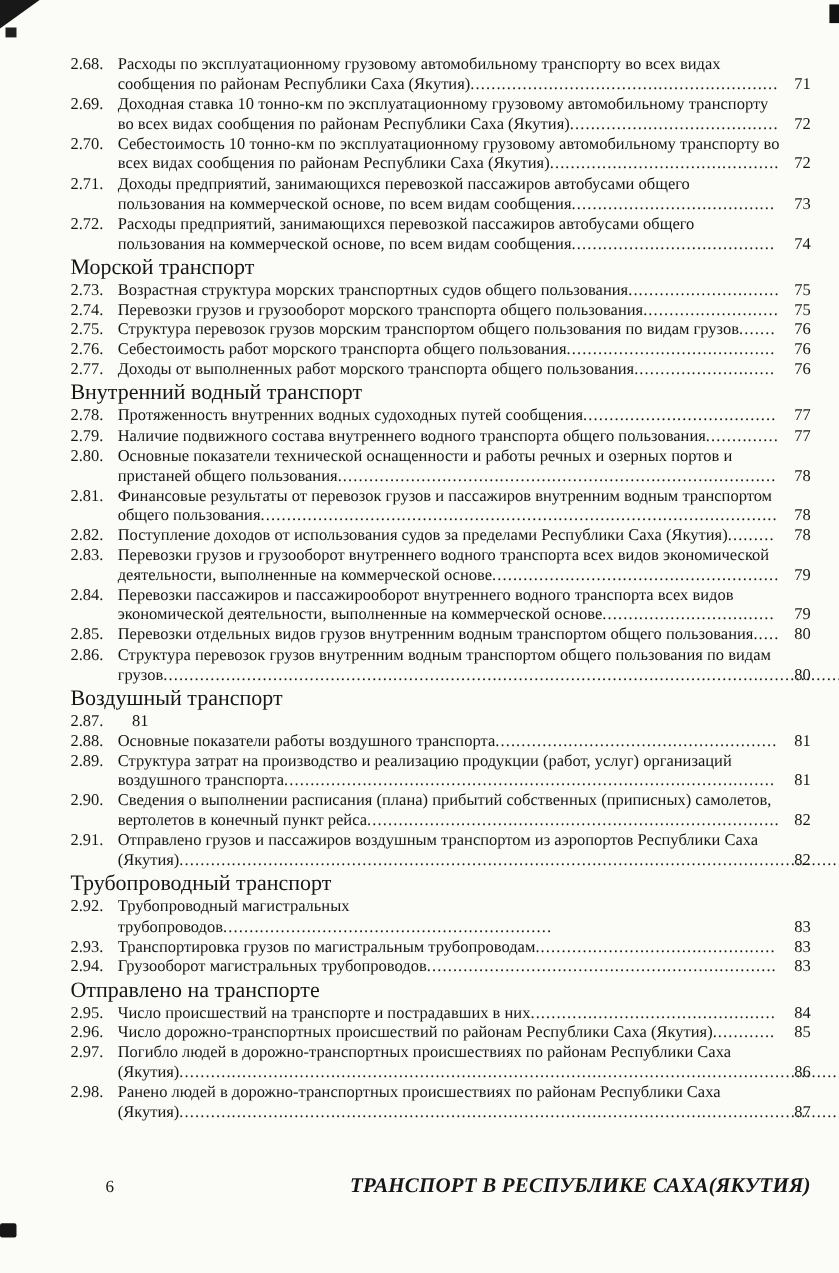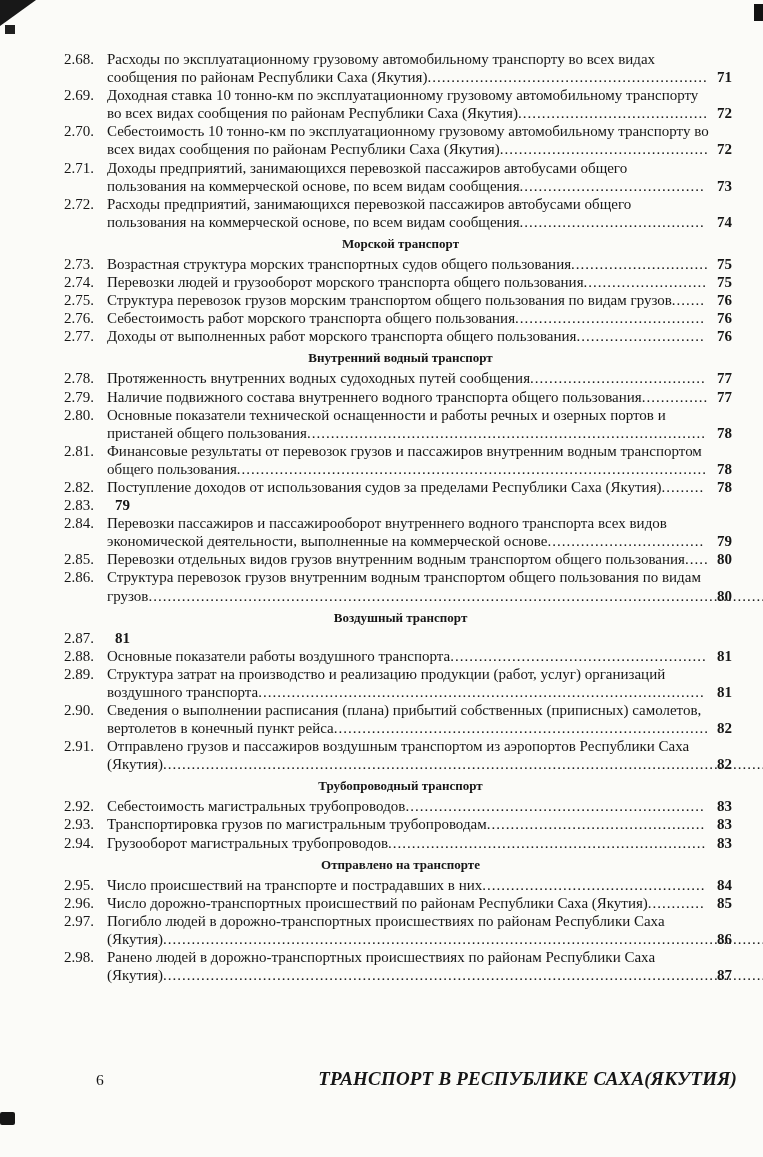--- a/index.html
+++ b/index.html
@@ -25,32 +25,31 @@
   .artifact-bl { position: absolute; top: 1112px; left: 0; width: 15px; height: 13px; background: #161616; border-radius: 2px; }
 
   .content {
     position: absolute;
     left: 64px; right: 26px; top: 50px;
     font-size: 15px;
     line-height: 18.1px;
   }
 
   .section-heading {
-    text-align: center;
-    font-weight: bold;
-    font-size: 13px;
+    font-weight: normal;
+    font-size: 20px;
     line-height: 19px;
     margin: 3px 0 2px 0;
   }
 
   .entry { display: flex; align-items: flex-end; }
   .num { flex: none; width: 43px; align-self: flex-start; }
   .title-wrap { flex: 1 1 auto; min-width: 0; }
   .dots { letter-spacing: 1px; }
-  .pageno { flex: none; min-width: 28px; text-align: center; padding-left: 3px; font-weight: bold; }
+  .pageno { flex: none; min-width: 28px; text-align: right; padding-left: 3px; }
 
   .footer {
     position: absolute;
     left: 64px; right: 26px; top: 1068px;
     display: flex;
     justify-content: space-between;
     align-items: baseline;
   }
   .footer-page { margin-left: 32px; font-size: 15.5px; }
   .footer-title {
@@ -98,21 +97,21 @@
           <span class="pageno">74</span>
         </div>
         <div class="section-heading">Морской транспорт</div>
         <div class="entry">
           <span class="num">2.73.</span>
           <span class="title-wrap"><span class="title">Возрастная структура морских транспортных судов общего пользования</span><span class="dots">.............................</span></span>
           <span class="pageno">75</span>
         </div>
         <div class="entry">
           <span class="num">2.74.</span>
-          <span class="title-wrap"><span class="title">Перевозки людей и грузооборот морского транспорта общего пользования</span><span class="dots">..........................</span></span>
+          <span class="title-wrap"><span class="title">Перевозки грузов и грузооборот морского транспорта общего пользования</span><span class="dots">..........................</span></span>
           <span class="pageno">75</span>
         </div>
         <div class="entry">
           <span class="num">2.75.</span>
           <span class="title-wrap"><span class="title">Структура перевозок грузов морским транспортом общего пользования по видам грузов</span><span class="dots">.......</span></span>
           <span class="pageno">76</span>
         </div>
         <div class="entry">
           <span class="num">2.76.</span>
           <span class="title-wrap"><span class="title">Себестоимость работ морского транспорта общего пользования</span><span class="dots">........................................</span></span>
@@ -144,20 +143,21 @@
           <span class="title-wrap"><span class="title">Финансовые результаты от перевозок грузов и пассажиров внутренним водным транспортом общего пользования</span><span class="dots">...................................................................................................</span></span>
           <span class="pageno">78</span>
         </div>
         <div class="entry">
           <span class="num">2.82.</span>
           <span class="title-wrap"><span class="title">Поступление доходов от использования судов за пределами Республики Саха (Якутия)</span><span class="dots">.........</span></span>
           <span class="pageno">78</span>
         </div>
         <div class="entry">
           <span class="num">2.83.</span>
+          <span class="title-wrap"><span class="title">Перевозки грузов и грузооборот внутреннего водного транспорта всех видов экономической деятельности, выполненные на коммерческой основе</span><span class="dots">.......................................................</span></span>
           <span class="pageno">79</span>
         </div>
         <div class="entry">
           <span class="num">2.84.</span>
           <span class="title-wrap"><span class="title">Перевозки пассажиров и пассажирооборот внутреннего водного транспорта всех видов экономической деятельности, выполненные на коммерческой основе</span><span class="dots">.................................</span></span>
           <span class="pageno">79</span>
         </div>
         <div class="entry">
           <span class="num">2.85.</span>
           <span class="title-wrap"><span class="title">Перевозки отдельных видов грузов внутренним водным транспортом общего пользования</span><span class="dots">.....</span></span>
@@ -189,21 +189,21 @@
           <span class="pageno">82</span>
         </div>
         <div class="entry">
           <span class="num">2.91.</span>
           <span class="title-wrap"><span class="title">Отправлено грузов и пассажиров воздушным транспортом из аэропортов Республики Саха (Якутия)</span><span class="dots">................................................................................................................................................................................................................................................................................................................................................................................................................</span></span>
           <span class="pageno">82</span>
         </div>
         <div class="section-heading">Трубопроводный транспорт</div>
         <div class="entry">
           <span class="num">2.92.</span>
-          <span class="title-wrap"><span class="title">Себестоимость магистральных трубопроводов</span><span class="dots">...............................................................</span></span>
+          <span class="title-wrap"><span class="title">Трубопроводный магистральных трубопроводов</span><span class="dots">...............................................................</span></span>
           <span class="pageno">83</span>
         </div>
         <div class="entry">
           <span class="num">2.93.</span>
           <span class="title-wrap"><span class="title">Транспортировка грузов по магистральным трубопроводам</span><span class="dots">..............................................</span></span>
           <span class="pageno">83</span>
         </div>
         <div class="entry">
           <span class="num">2.94.</span>
           <span class="title-wrap"><span class="title">Грузооборот магистральных трубопроводов</span><span class="dots">...................................................................</span></span>

